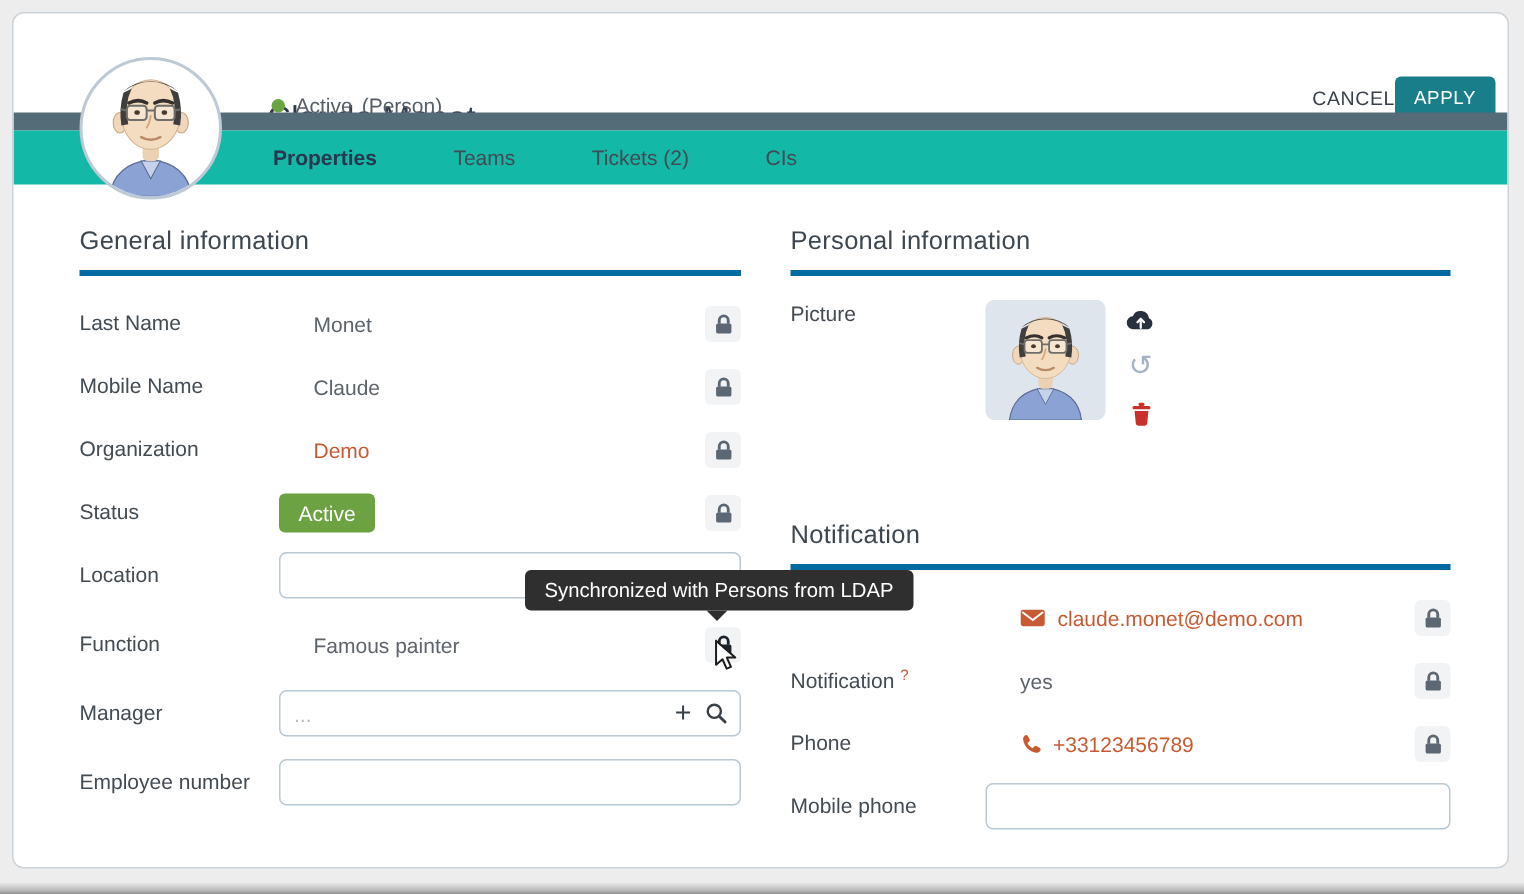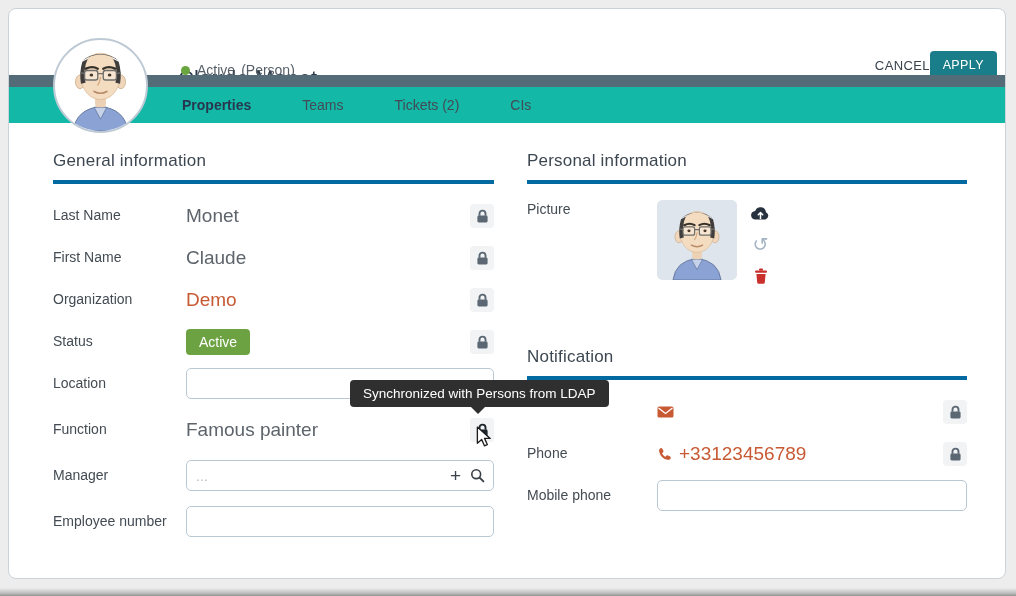--- a/index.html
+++ b/index.html
@@ -56,21 +56,21 @@
   .col-right { left:518px; width:440px; }
   .sec-heading {
     font-size:17px; color:#3d4751; padding-bottom:9px;
     border-bottom:4px solid #0369a1; letter-spacing:.2px;
   }
   .rows { margin-top:16px; }
   .field { display:flex; align-items:center; min-height:31px; margin-bottom:11px; }
   .field.mb-lg { margin-bottom:15px; }
   .lbl { flex:none; width:133px; font-size:14px; color:#434b53; line-height:1.3; padding-right:6px; }
   .col-right .lbl { width:130px; }
-  .val { font-size:19px; color:#5d646b; display:flex; align-items:center; gap:8px; }
+  .val { font-size:14px; color:#5d646b; display:flex; align-items:center; gap:8px;margin-left:23px; }
   .val.link { color:#c75a33; cursor:pointer; }
   .badge-active {
     background:#6da243; color:#fff; font-size:14px; padding:5px 13px; border-radius:4px;
   }
   .lock-btn {
     margin-left:auto; width:24px; height:24px; flex:none;
     background:#f1f3f4; border-radius:4px; border:none; cursor:pointer;
     display:flex; align-items:center; justify-content:center; color:#5b6772;
   }
   .lock-btn.dark { color:#1e242b; }
@@ -177,21 +177,21 @@
         <span class="lbl">Last Name</span>
         <span class="val">Monet</span>
         <button class="lock-btn">
           <svg width="13" height="14" viewBox="0 0 13 14">
               <use href="#lock-art"></use>
             </svg>
         </button>
       </div>
 
       <div class="field">
-        <span class="lbl">First Name</span>
+        <span class="lbl">Mobile Name</span>
         <span class="val">Claude</span>
         <button class="lock-btn">
           <svg width="13" height="14" viewBox="0 0 13 14">
               <use href="#lock-art"></use>
             </svg>
         </button>
       </div>
 
       <div class="field">
         <span class="lbl">Organization</span>
@@ -287,28 +287,41 @@
       <div class="sec-heading">Notification</div>
       <div class="rows">
 
         <div class="field">
           <span class="lbl"></span>
           <span class="val link">
             <svg width="17" height="12" viewBox="0 0 17 12">
               <rect x="0.5" y="0.5" width="16" height="11" rx="1.6" fill="#c75a33"></rect>
               <path d="M1.5,2 L8.5,7.4 L15.5,2" stroke="#ffffff" stroke-width="1.3" fill="none"></path>
             </svg>
+            <span>claude.monet@demo.com</span>
           </span>
           <button class="lock-btn">
             <svg width="13" height="14" viewBox="0 0 13 14">
                 <use href="#lock-art"></use>
               </svg>
           </button>
         </div>
 
+        <div class="field">
+          <span class="lbl">
+            <span>Notification</span>
+            <sup style="color:#c75a33;font-size:10px">?</sup>
+          </span>
+          <span class="val">yes</span>
+          <button class="lock-btn">
+            <svg width="13" height="14" viewBox="0 0 13 14">
+                <use href="#lock-art"></use>
+              </svg>
+          </button>
+        </div>
 
         <div class="field">
           <span class="lbl">Phone</span>
           <span class="val link">
             <svg width="14" height="14" viewBox="0 0 16 16">
               <path d="M4.1,1.3 C4.9,1 5.7,1.3 6.1,2 L7.3,4.3 C7.6,5 7.4,5.8 6.8,6.3 L5.7,7.2 C6.5,9 7.9,10.4 9.7,11.2 L10.6,10.1 C11.1,9.5 11.9,9.3 12.6,9.6 L14.9,10.8 C15.6,11.2 15.9,12 15.6,12.8 C15.2,14 13.9,14.9 12.6,14.7 C7,13.8 3.3,10.1 2.4,4.5 C2.2,3.1 3,1.8 4.1,1.3 Z" fill="#c75a33"></path>
             </svg>
             <span>+33123456789</span>
           </span>
           <button class="lock-btn">

